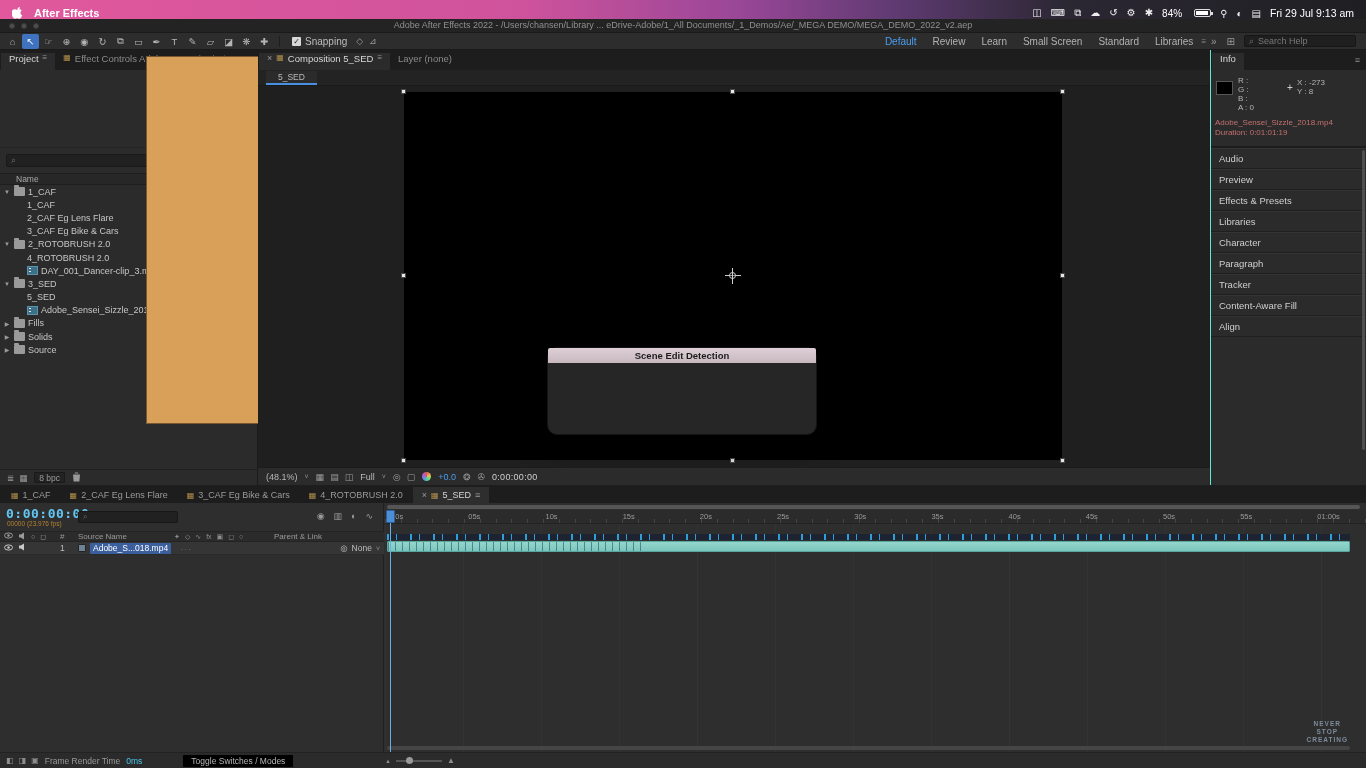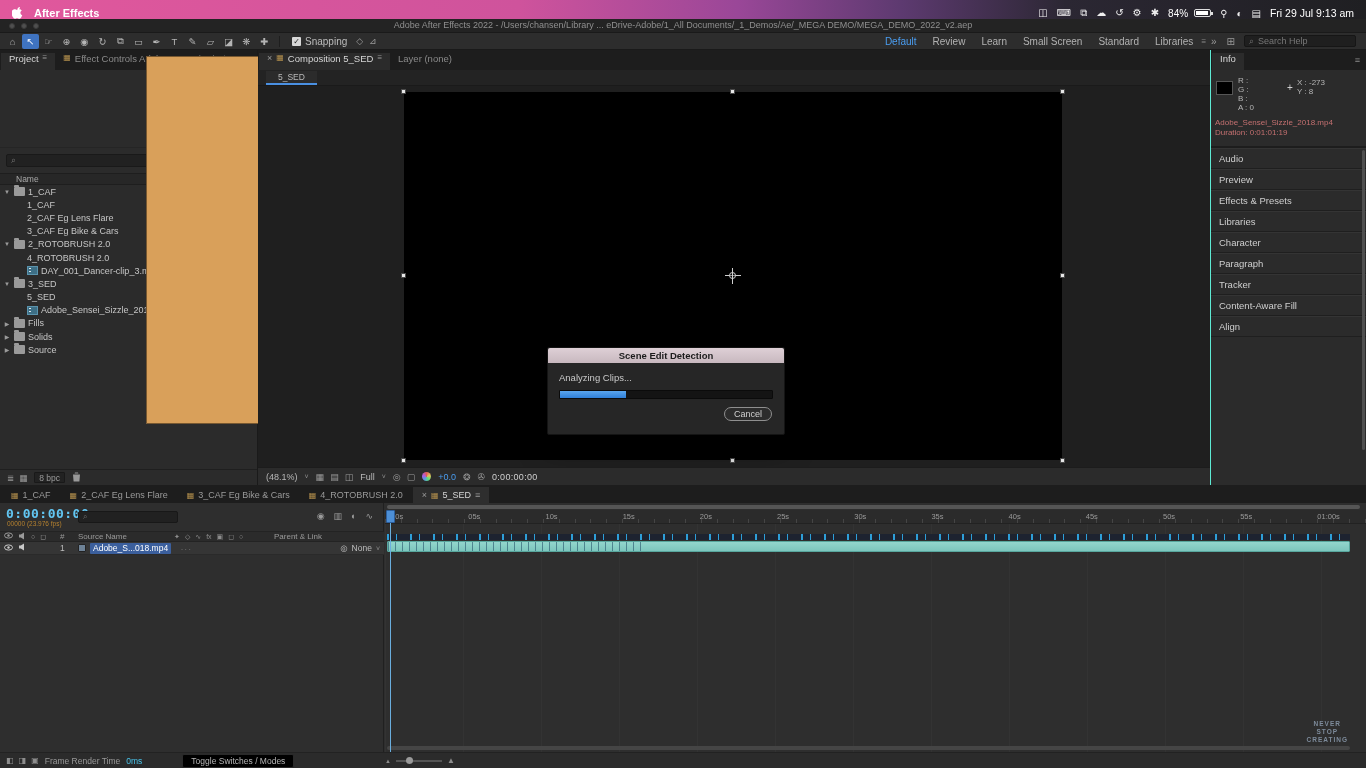--- a/index.html
+++ b/index.html
@@ -11,21 +11,21 @@
   
   .menubar{position:absolute;left:0;top:0;width:1366px;height:19px;display:flex;align-items:flex-end;padding:0 12px;color:#fff;
     background:linear-gradient(90deg,#e1589c 0%,#cf539c 38%,#9a4798 54%,#5d3a70 66%,#2b2733 78%,#1f1f22 100%)}
   .apple{width:12px;height:13px;margin-right:4px;display:flex;align-items:center}
   .apple svg{fill:#fff}
   .appname{font-weight:bold;font-size:11px;margin:0 6px}
   .menus{display:flex}
   .menu-item{padding:0 9px;font-size:11px}
   .mb-right{margin-left:auto;display:flex;align-items:center;gap:9px;font-size:10px}
   .mb-ico{font-size:10px;opacity:.92}
-  .batt-wrap{display:flex;align-items:center;gap:6px}
+  .batt-wrap{display:flex;align-items:center;gap:12px}
   .battery{width:17px;height:8px;border:1px solid rgba(255,255,255,.85);border-radius:2px;position:relative}
   .battery i{position:absolute;left:1px;top:1px;bottom:1px;width:78%;background:#fff}
   .battery::after{content:"";position:absolute;right:-3px;top:2px;width:2px;height:3px;background:rgba(255,255,255,.85)}
   .clock{font-size:10.5px;white-space:nowrap}
 
   
   .titlebar{position:absolute;left:0;top:19px;width:1366px;height:14px;background:#232323;border-bottom:1px solid #1a1a1a;
     color:#8f8f8f;font-size:9px;line-height:13px;text-align:center;white-space:nowrap;overflow:hidden}
   .traffic{position:absolute;left:9px;top:4px;display:flex;gap:6px}
   .traffic span{width:6px;height:6px;border-radius:50%;background:#4f4f4f;border:1px solid #3a3a3a}
@@ -101,21 +101,21 @@
   .anchor i{position:absolute;left:4px;top:4px;width:7px;height:7px;border:1px solid #cfcfcf;border-radius:50%;background:rgba(0,0,0,.3)}
   .viewer-footer{position:absolute;left:0;right:0;bottom:0;height:18px;background:#2b2b2b;border-top:1px solid #1c1c1c;
     display:flex;align-items:center;gap:7px;padding:0 8px;font-size:9px;color:#b8b8b8}
   .vf-caret{font-size:7px;color:#8d8d8d}
   .vf-icos{display:flex;gap:6px;color:#9a9a9a;font-size:9px}
   .wheel{width:9px;height:9px;border-radius:50%;background:conic-gradient(#e05a5a,#e0c25a,#5ae07a,#5a9ae0,#b05ae0,#e05a5a)}
   .exposure{color:#4a9df0}
   .vf-tc{color:#cfcfcf;font-size:9px;letter-spacing:.3px}
 
   
-  .dialog{position:absolute;left:289px;top:261px;width:238px;height:88px;background:#262626;border:1px solid #141414;border-radius:2px;box-shadow:0 10px 28px rgba(0,0,0,.65)}
+  .dialog{position:absolute;left:289px;top:261px;width:270px;height:88px;background:#262626;border:1px solid #141414;border-radius:10px;box-shadow:0 10px 28px rgba(0,0,0,.65)}
   .dlg-title{height:15px;background:linear-gradient(#ded0d6,#c8b8bf);color:#1c1c1c;font-weight:bold;font-size:9.5px;text-align:center;line-height:15px;border-radius:2px 2px 0 0}
   .dlg-body{padding:9px 11px 0}
   .dlg-msg{color:#c9c9c9;font-size:9.5px}
   .dlg-progress{margin-top:7px;height:9px;background:#141414;border:1px solid #0b0b0b;border-radius:1px;overflow:hidden}
   .dlg-fill{height:100%;width:31%;background:linear-gradient(#5aa6ef,#2f7fd8)}
   .dlg-actions{display:flex;justify-content:flex-end;margin-top:8px;padding-right:1px}
   .btn-cancel{height:14px;border:1px solid #8f8f8f;border-radius:8px;background:#2c2c2c;color:#d0d0d0;font-size:9px;display:flex;align-items:center;padding:0 9px}
 
   
   .right-panel{position:absolute;left:1210px;top:0;width:156px;height:435px;background:#2b2b2b;border-left:1px solid #5eead4}
@@ -468,29 +468,20 @@
           <span class="hd" style="left:-3px;bottom:-3px"></span>
           <span class="hd" style="left:50%;bottom:-3px;margin-left:-3px"></span>
           <span class="hd" style="right:-3px;bottom:-3px"></span>
           <span class="anchor">
               <i></i>
             </span>
         </div>
 
         <div class="dialog">
           <div class="dlg-title">Scene Edit Detection</div>
-          <div class="dlg-body">
-            <div class="dlg-msg">Analyzing Clips...</div>
-            <div class="dlg-progress">
-              <div class="dlg-fill" style="width: 31%;"></div>
-            </div>
-            <div class="dlg-actions">
-              <span class="btn-cancel">Cancel</span>
-            </div>
-          </div>
         </div>
       </div>
       <div class="viewer-footer">
         <span>(48.1%)</span>
         <span class="vf-caret">˅</span>
         <span class="vf-icos">
 
         <span>▦</span>
             <span>▤</span>
             <span>◫</span>

